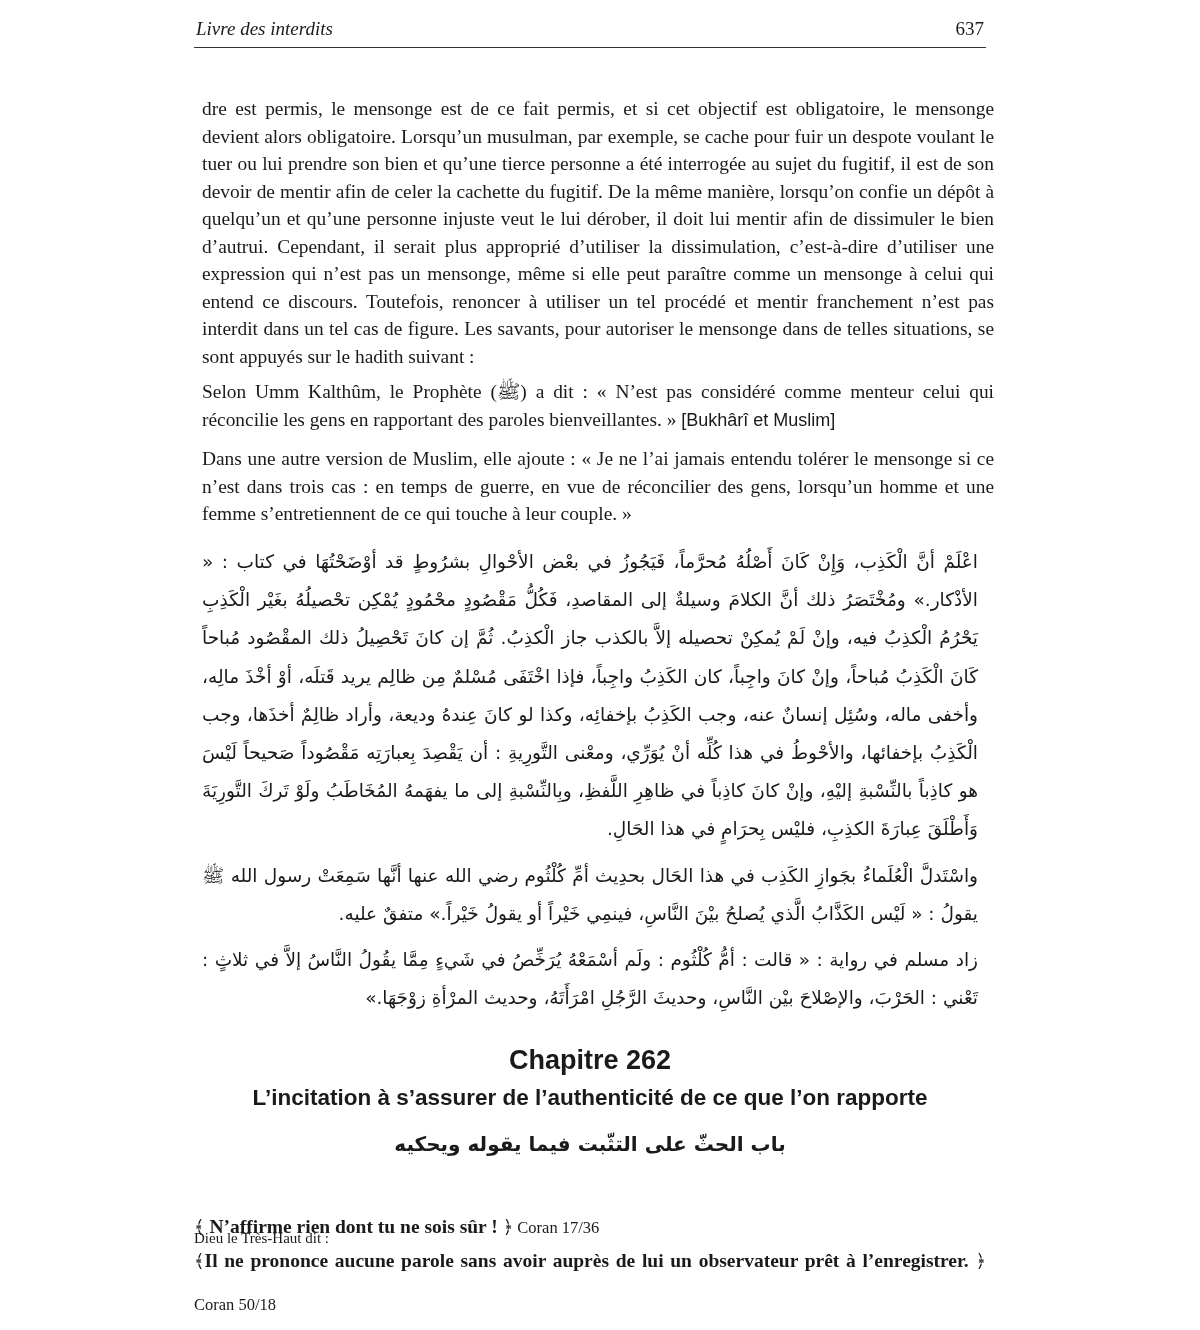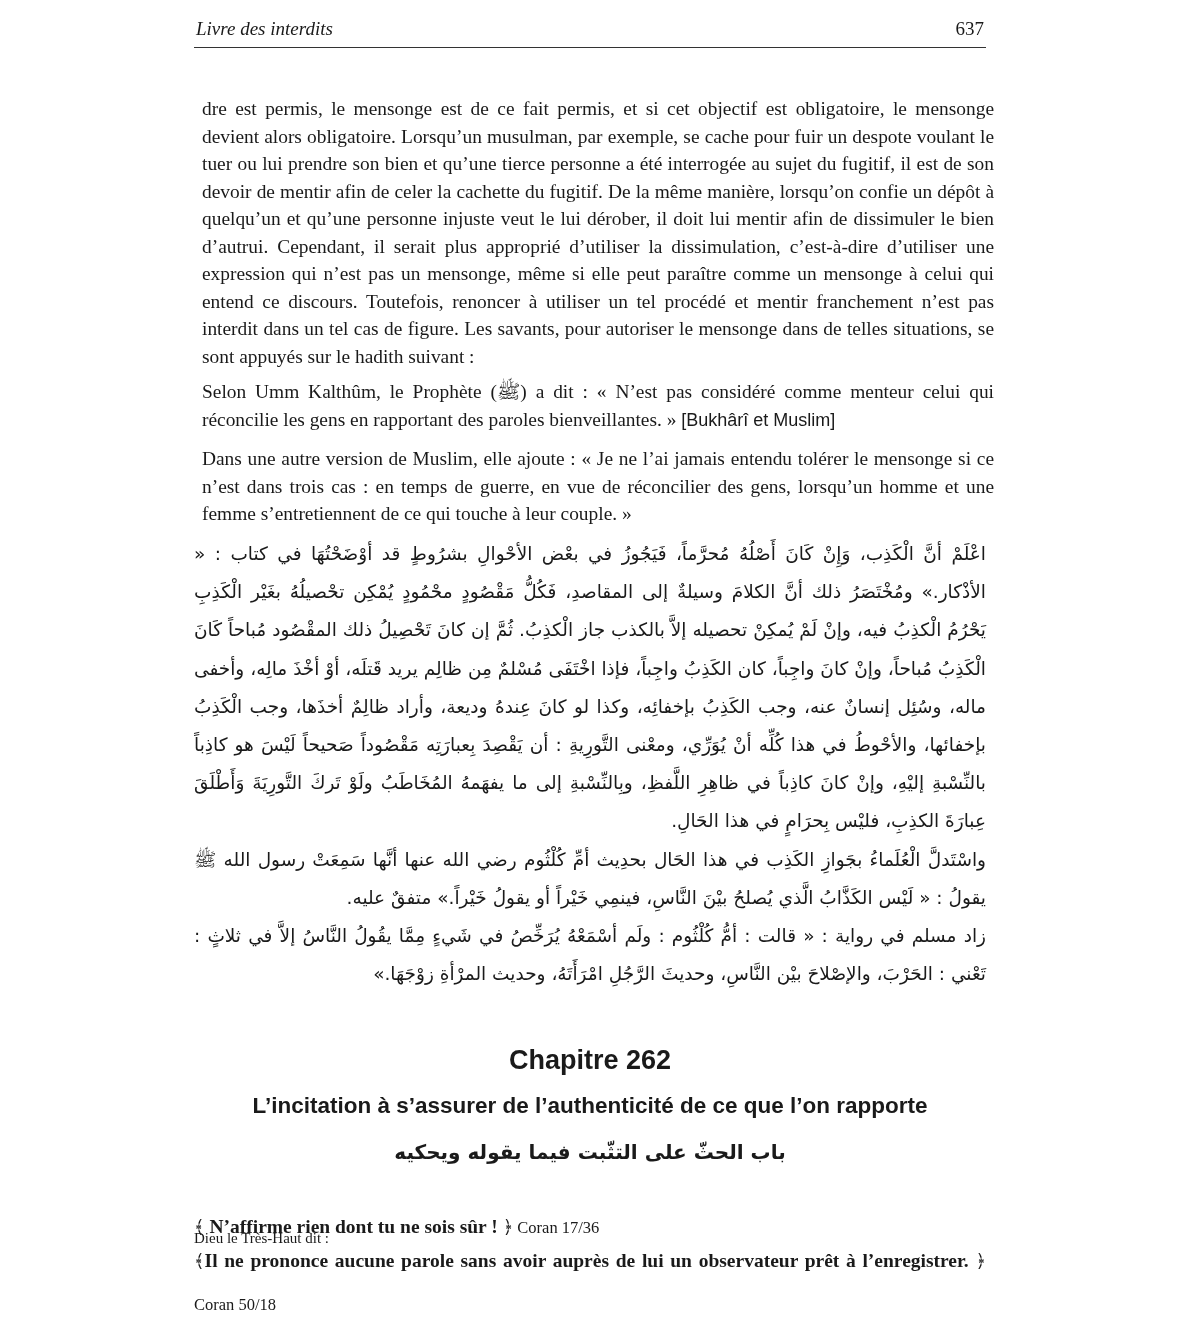--- a/index.html
+++ b/index.html
@@ -11,25 +11,25 @@
   .page-number { position: absolute; right: 2px; top: 0; }
   .head-rule { position: absolute; left: 0; top: 47px; width: 792px; height: 0; border-top: 1.5px solid #333; }
   .fr { font-family: "Liberation Serif", serif; font-size: 19.4px; line-height: 27.5px;
     text-align: justify; margin: 8px; }
   .p1 { position: absolute; top: 87px; left: 0; width: 792px; }
   .p2 { position: absolute; top: 370px; left: 0; width: 792px; }
   .p3 { position: absolute; top: 437px; left: 0; width: 792px; }
   .source { font-family: "Liberation Sans", sans-serif; font-size: 18px; }
   .ar-block { position: absolute; top: 535px; left: 0; width: 792px; direction: rtl;
     font-family: "DejaVu Sans", sans-serif; font-size: 18.5px; line-height: 38.2px; text-align: justify; }
-  .ar-block p { margin: 0; }
+  .ar-block p { margin: 8px; }
   .chapter { position: absolute; top: 1043px; left: -10px; width: 812px; text-align: center;
     font-family: "Liberation Sans", sans-serif; font-weight: bold; }
   .chapter-number { font-size: 27px; line-height: 34px; }
-  .chapter-title { font-size: 22.5px; line-height: 30px; margin-top: 14px; }
+  .chapter-title { font-size: 22.5px; line-height: 30px; margin-top: 6px; }
   .chapter-ar { font-family: "DejaVu Sans", sans-serif; font-size: 20px; line-height: 30px; direction: rtl; margin-top: 16px; }
   .intro { position: absolute; top: 1184px; left: 0; font-family: "Liberation Serif", serif; font-size: 15px; margin-top: 46px; }
   .verse { position: absolute; left: 0; width: 792px; font-family: "Liberation Serif", serif;
     font-size: 19.5px; line-height: 42px; text-align: justify; }
   .verse1 { top: 1206px; }
   .verse2 { top: 1240px; }
   .verse b { font-weight: bold; }
   .ref { font-size: 16.5px; font-weight: normal; }
   .orn { font-size: 18px; }
 </style>

